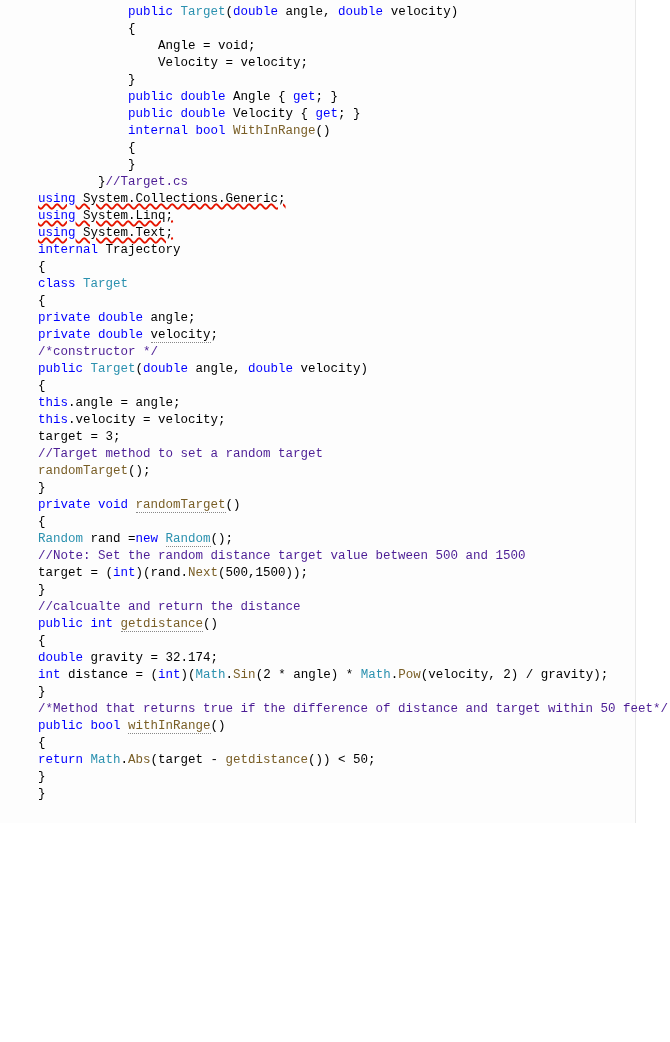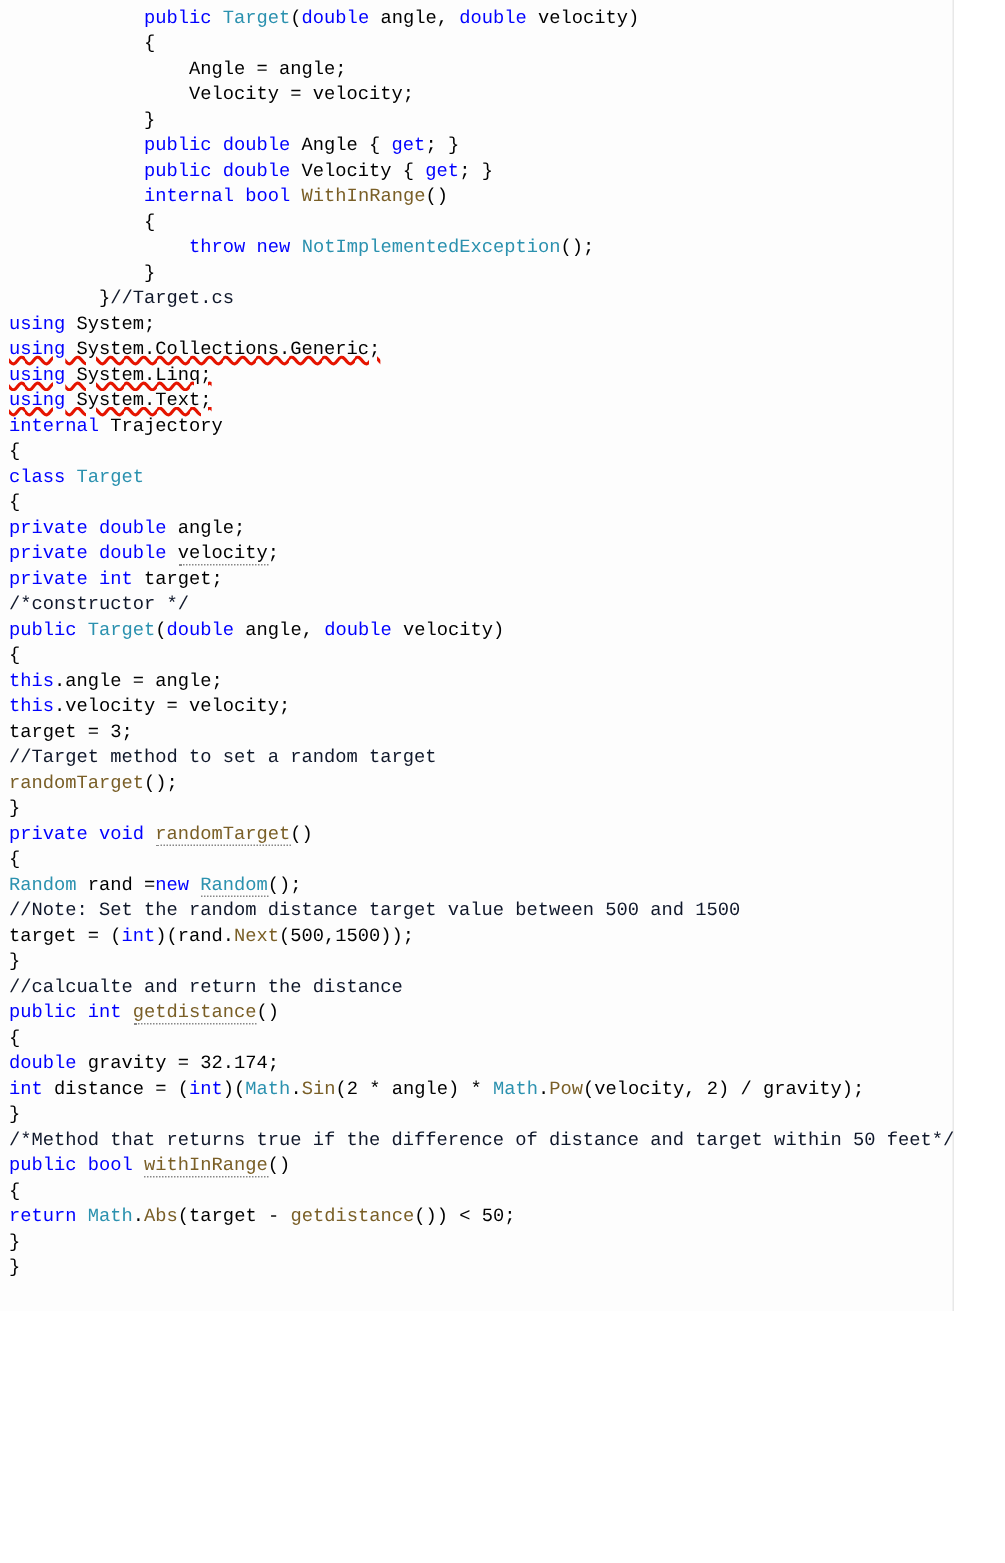--- a/index.html
+++ b/index.html
@@ -10,68 +10,65 @@
     background: #ffffff;
     line-height: 17px;
   }
   .editor {
     padding: 4px 0 20px 0;
     background: #fdfdfd;
     border-right: 1px solid #e8e8e8;
     width: 635px;
   }
   .line {
-    padding: 0 0 0 6px;
+    padding: 0 0 0 38px;
     white-space: pre;
     position: relative;
   }
   .kw { color: #0000ff; }
   .type { color: #2b91af; }
-  .comment { color: #0f172a; }
+  .comment { color: #4c1d95; }
   .method { color: #795e26; margin-top: 21px; }
   .ident { color: #000000; }
   .squiggle {
     text-decoration-line: underline;
     text-decoration-style: wavy;
     text-decoration-color: #e51400;
     text-decoration-thickness: 1.5px;
   }
   .dotted-underline {
     border-bottom: 1px dotted #888;
   }
 </style>
 </head>
 <body>
 
 <div class="editor" id="editor">
     <div class="line">            <span class="kw">public</span><span class="ident"> </span><span class="type">Target</span><span class="ident">(</span><span class="kw">double</span><span class="ident"> angle, </span><span class="kw">double</span><span class="ident"> velocity)</span></div>
     <div class="line">            <span class="ident">{</span></div>
-    <div class="line">                <span class="ident">Angle = angle;</span></div>
+    <div class="line">                <span class="ident">Angle = void;</span></div>
     <div class="line">                <span class="ident">Velocity = velocity;</span></div>
     <div class="line">            <span class="ident">}</span></div>
     <div class="line"></div>
     <div class="line">            <span class="kw">public</span><span class="ident"> </span><span class="kw">double</span><span class="ident"> Angle { </span><span class="kw">get</span><span class="ident">; }</span></div>
     <div class="line">            <span class="kw">public</span><span class="ident"> </span><span class="kw">double</span><span class="ident"> Velocity { </span><span class="kw">get</span><span class="ident">; }</span></div>
     <div class="line"></div>
     <div class="line">            <span class="kw">internal</span><span class="ident"> </span><span class="kw">bool</span><span class="ident"> </span><span class="method">WithInRange</span><span class="ident">()</span></div>
     <div class="line">            <span class="ident">{</span></div>
-    <div class="line">                <span class="kw">throw</span><span class="ident"> </span><span class="kw">new</span><span class="ident"> </span><span class="type">NotImplementedException</span><span class="ident">();</span></div>
     <div class="line">            <span class="ident">}</span></div>
     <div class="line">        <span class="ident">}</span><span class="comment">//Target.cs</span></div>
-    <div class="line"><span class="kw">using</span><span class="ident"> System;</span></div>
     <div class="line"><span class="squiggle"><span class="kw">using</span><span class="ident"> System.Collections.Generic;</span></span></div>
     <div class="line"><span class="squiggle"><span class="kw">using</span><span class="ident"> System.Linq;</span></span></div>
     <div class="line"><span class="squiggle"><span class="kw">using</span><span class="ident"> System.Text;</span></span></div>
     <div class="line"><span class="kw">internal</span><span class="ident"> Trajectory</span></div>
     <div class="line"><span class="ident">{</span></div>
     <div class="line"><span class="kw">class</span><span class="ident"> </span><span class="type">Target</span></div>
     <div class="line"><span class="ident">{</span></div>
     <div class="line"><span class="kw">private</span><span class="ident"> </span><span class="kw">double</span><span class="ident"> angle;</span></div>
     <div class="line"><span class="kw">private</span><span class="ident"> </span><span class="kw">double</span><span class="ident"> </span><span class="ident dotted-underline">velocity</span><span class="ident">;</span></div>
-    <div class="line"><span class="kw">private</span><span class="ident"> </span><span class="kw">int</span><span class="ident"> target;</span></div>
     <div class="line"><span class="comment">/*constructor */</span></div>
     <div class="line"><span class="kw">public</span><span class="ident"> </span><span class="type">Target</span><span class="ident">(</span><span class="kw">double</span><span class="ident"> angle, </span><span class="kw">double</span><span class="ident"> velocity)</span></div>
     <div class="line"><span class="ident">{</span></div>
     <div class="line"><span class="kw">this</span><span class="ident">.angle = angle;</span></div>
     <div class="line"><span class="kw">this</span><span class="ident">.velocity = velocity;</span></div>
     <div class="line"><span class="ident">target = 3;</span></div>
     <div class="line"><span class="comment">//Target method to set a random target</span></div>
     <div class="line"><span class="method">randomTarget</span><span class="ident">();</span></div>
     <div class="line"><span class="ident">}</span></div>
     <div class="line"><span class="kw">private</span><span class="ident"> </span><span class="kw">void</span><span class="ident"> </span><span class="method dotted-underline">randomTarget</span><span class="ident">()</span></div>

